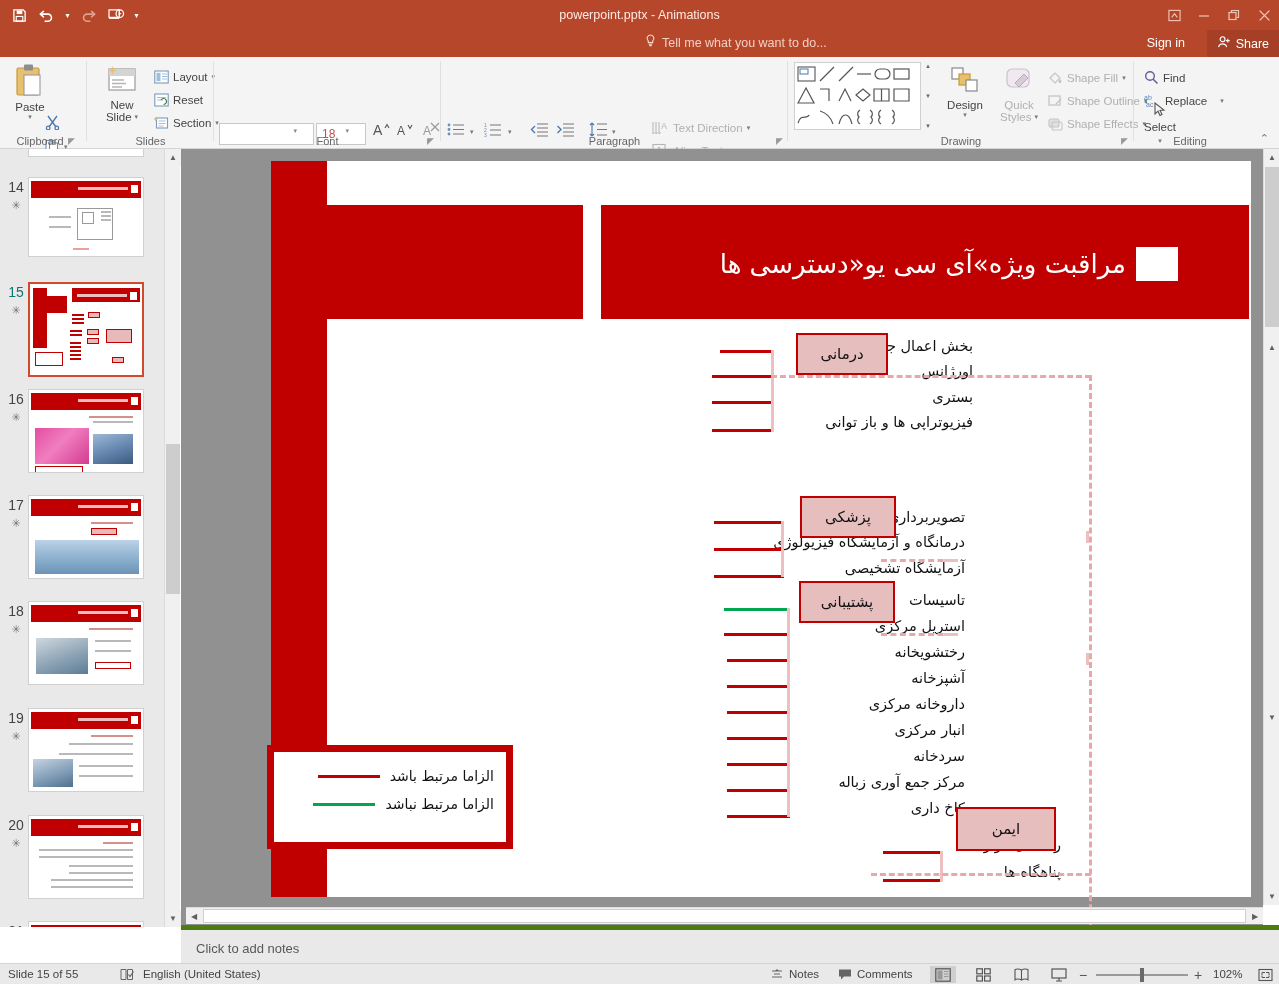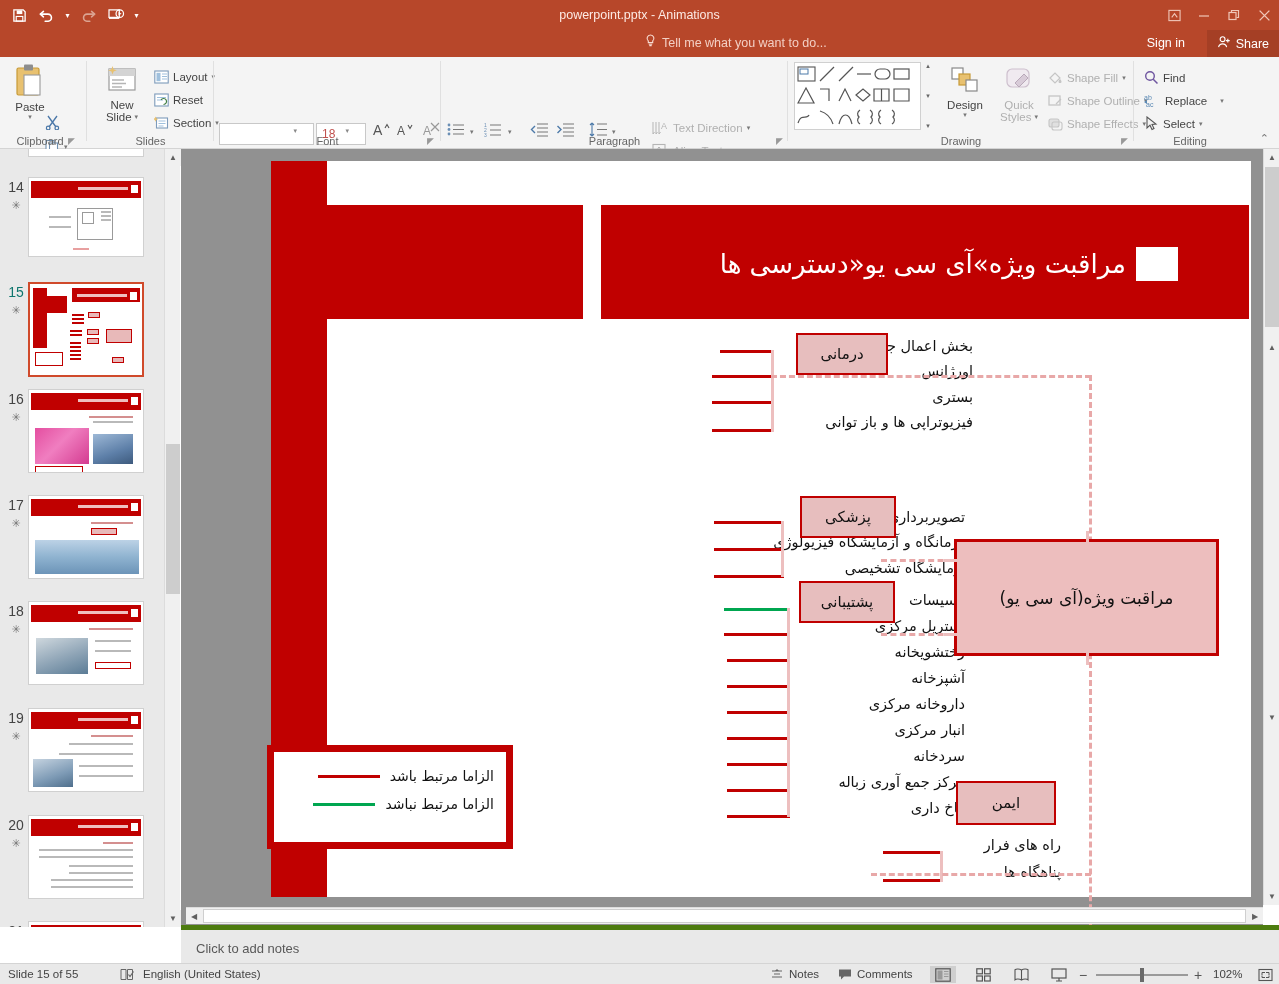--- a/index.html
+++ b/index.html
@@ -589,21 +589,21 @@
     </div>
     <div class="smallitem" style="left:9px; top:36px;">
       <svg width="17" height="15" viewBox="0 0 17 15">
           <text x="0" y="7" font-size="7" fill="#5c8ab5" font-family="Liberation Sans">ab</text>
           <text x="2" y="14" font-size="7" fill="#5c8ab5" font-family="Liberation Sans">ac</text>
           <path d="M0 9 l3 -2 v4 z" fill="#5c8ab5"></path>
         </svg>
       <span>Replace</span>
       <span class="caret" style="margin-left:9px;">▾</span>
     </div>
-    <div class="smallitem" style="left:9px; top:59px;">
+    <div class="smallitem" style="left:9px; top:45px;flex-direction:column;">
       <svg width="15" height="15" viewBox="0 0 15 15">
           <path d="M3 1 L3 12 L6 9.2 L8 13.5 L10 12.5 L8 8.5 L12 8 z" fill="none" stroke="#555" stroke-width="1.1"></path>
         </svg>
       <span>Select</span>
       <span class="caret">▾</span>
     </div>
     <div class="rgroup-label">Editing</div>
   </div>
   <div class="dlg" style="position:absolute; right:10px; bottom:3px; font-size:11px; color:#777;">⌃</div>
 </div>
@@ -816,29 +816,28 @@
     <div class="leaf" style="right:286px; top:639px;">کاخ داری</div>
     <div class="conn" style="left:456px; top:654px; width:63px;"></div>
     <div class="spine" style="left:516px; top:447px; height:209px;"></div>
     <div class="catbox" style="left:528px; top:420px; width:96px; height:42px;">پشتیبانی</div>
 
     <div class="leaf" style="right:190px; top:676px;">راه های فرار</div>
     <div class="conn" style="left:612px; top:690px; width:60px;"></div>
     <div class="leaf" style="right:190px; top:703px;">پناهگاه ها</div>
     <div class="conn" style="left:612px; top:718px; width:60px;"></div>
     <div class="spine" style="left:669px; top:690px; height:31px;"></div>
-    <div class="catbox" style="left:685px; top:620px; width:100px; height:44px;">ایمن</div>
+    <div class="catbox" style="left:685px; top:646px; width:100px; height:44px;">ایمن</div>
 
     <div class="dash-h" style="left:500px; top:214px; width:320px;"></div>
     <div class="dash-v" style="left:818px; top:214px; height:643px;"></div>
     <div class="dash-h" style="left:610px; top:398px; width:72px;"></div>
     <div class="dash-h" style="left:610px; top:472px; width:72px;"></div>
     <div class="dash-h" style="left:600px; top:712px; width:220px;"></div>
 
-    <div class="centerbox" style="left:683px; top:378px; width:265px; height:117px;">مراقبت ویژه(آی سی یو)</div>
     <div class="spine" style="left:815px; top:370px; height:12px;"></div>
     <div class="spine" style="left:815px; top:492px; height:12px;"></div>
     <div class="conn" style="left:673px; top:398px; width:14px; background:#edbfbf;"></div>
     <div class="conn" style="left:673px; top:472px; width:14px; background:#edbfbf;"></div>
 
     <div class="legend" style="left:-4px; top:584px; width:246px; height:104px;">
       <div class="legend-row" style="right:12px; top:16px;">
         <span>الزاما مرتبط باشد</span>
         <span class="legend-line" style="background:#c00000;"></span>
       </div>

